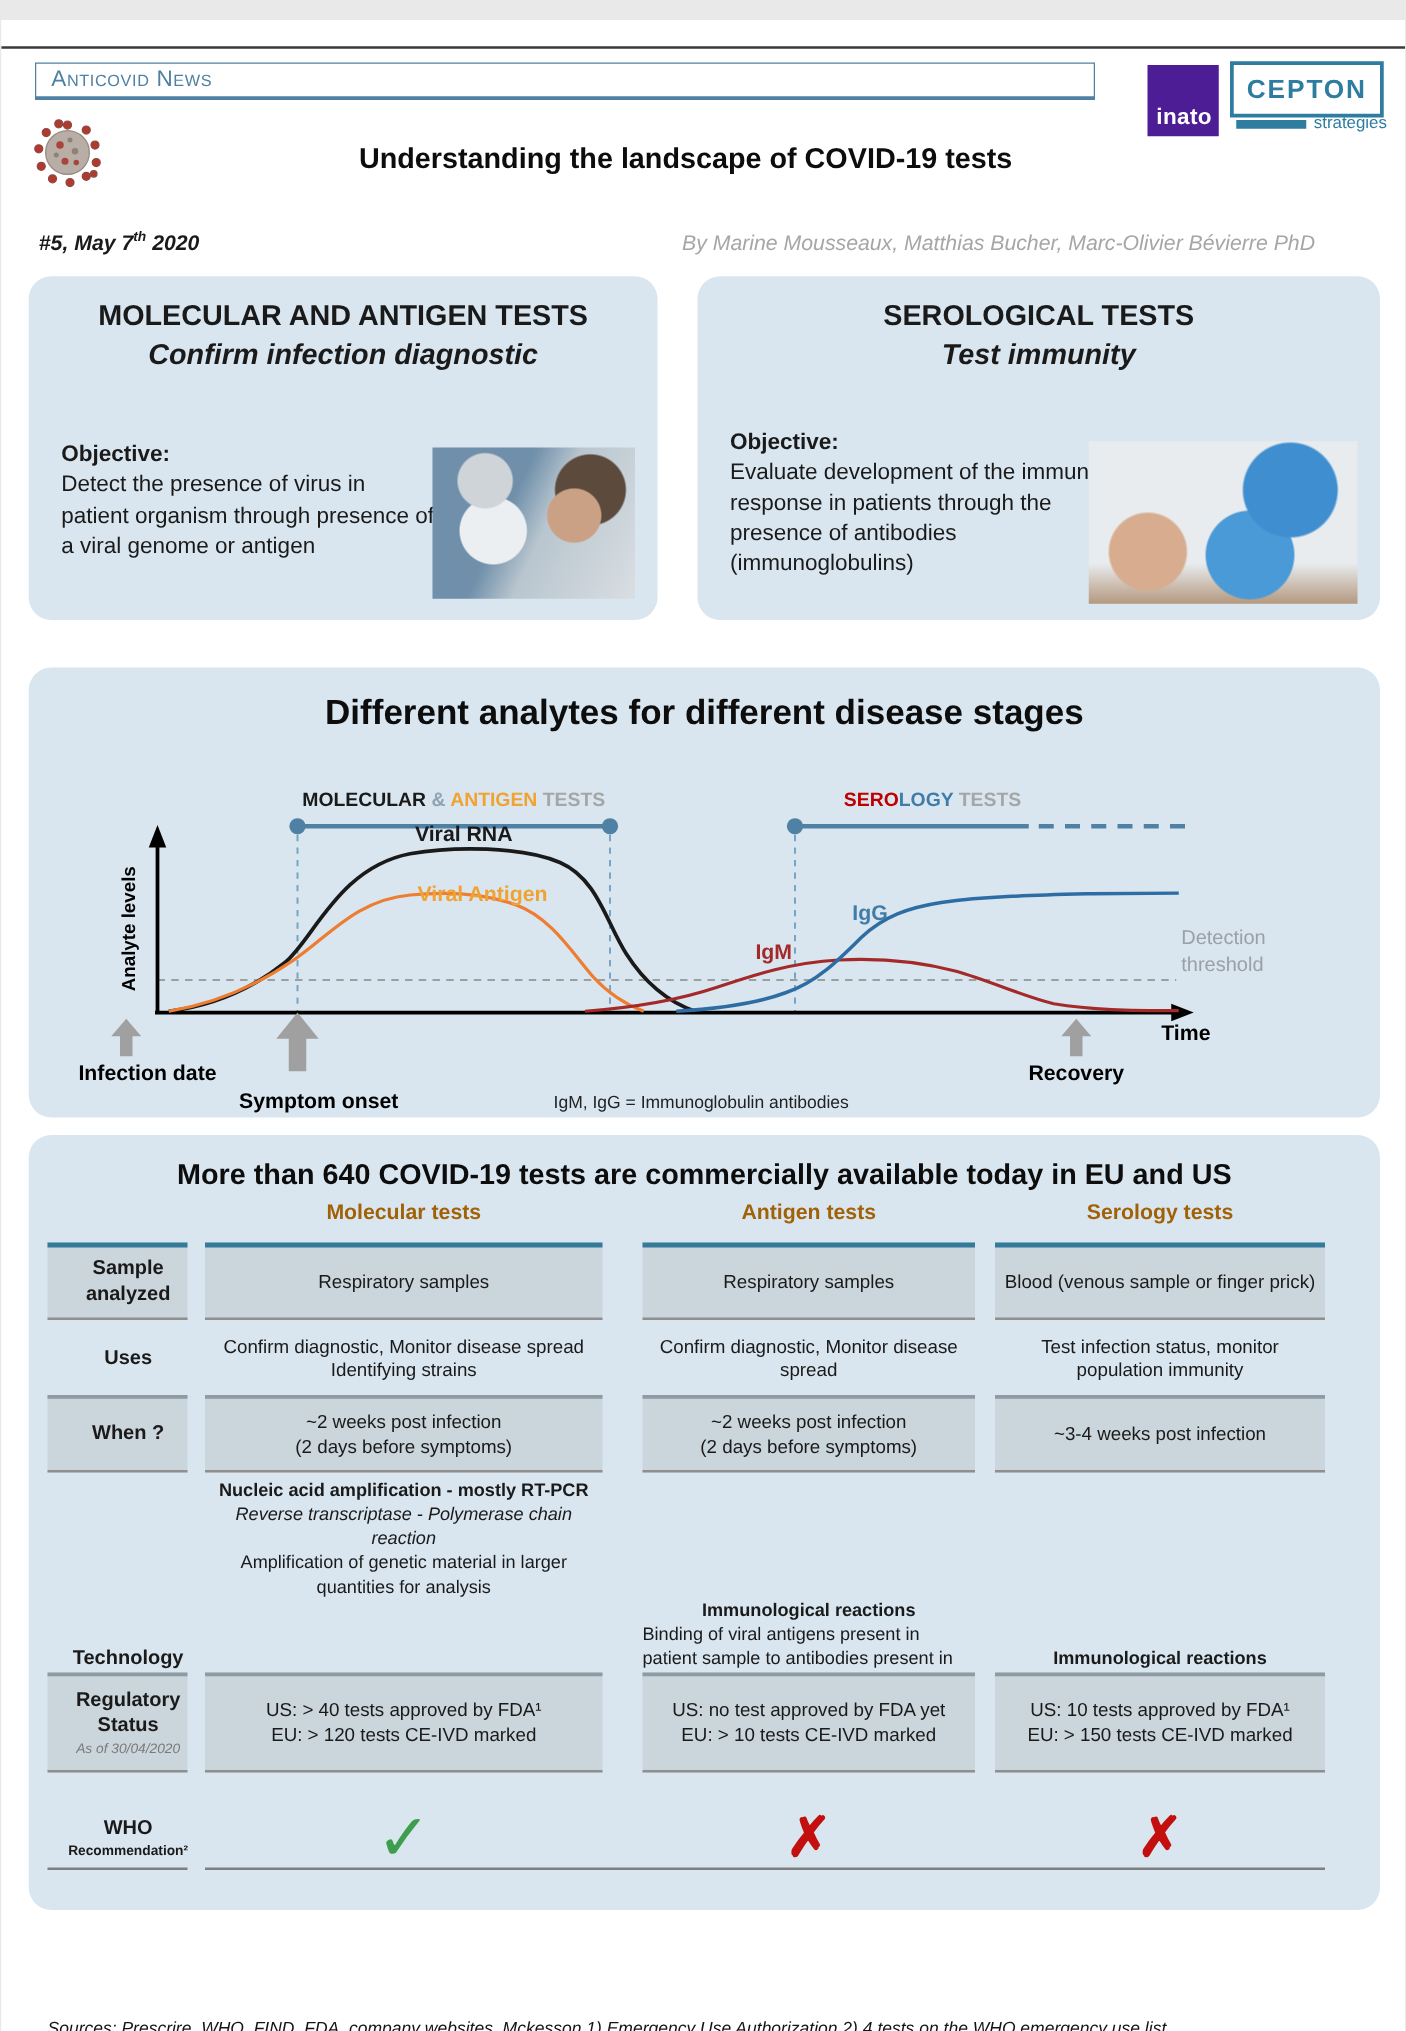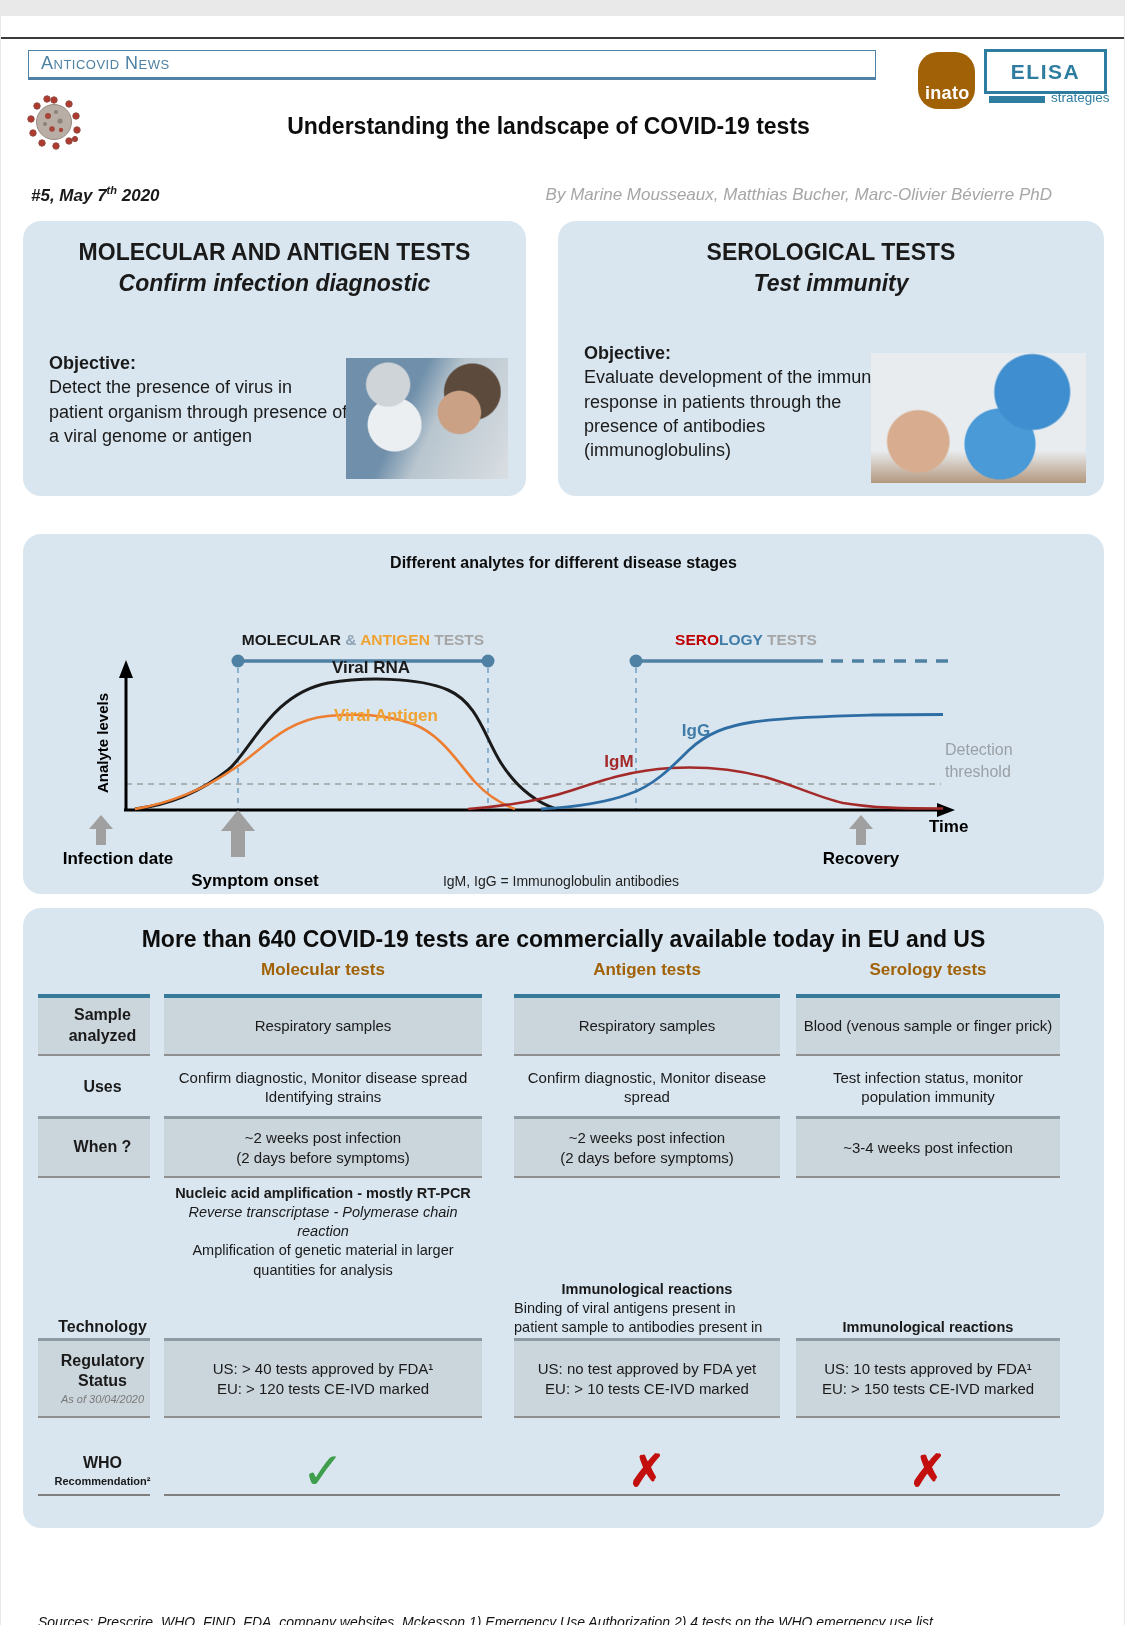--- a/index.html
+++ b/index.html
@@ -8,21 +8,21 @@
   .abs{position:absolute;}
 
   
   .top-rule{left:0;top:21px;width:1125px;height:2px;background:#3a3a3a;}
 
   
   .banner-box{left:27px;top:34px;width:846px;height:26px;border:1.5px solid #4f81a4;border-bottom-width:3px;background:#fff;}
   .banner-text{left:40px;top:37px;font-variant:small-caps;font-size:18px;letter-spacing:.5px;color:#4f81a4;}
 
   
-  .inato{left:917px;top:36px;width:57px;height:57px;background:#a16207;border-radius:20px;}
+  .inato{left:917px;top:36px;width:57px;height:57px;background:#4c1d95;}
   .inato span{position:absolute;left:7px;bottom:5px;color:#fff;font-weight:bold;font-size:18px;letter-spacing:.3px;}
   .cepton-box{left:983px;top:33px;width:117px;height:39px;border:3px solid #2e7da0;background:#fff;
               display:flex;align-items:center;justify-content:center;}
   .cepton-box span{color:#2e7da0;font-weight:bold;font-size:21px;letter-spacing:1.5px;}
   .cepton-bar{left:988px;top:80px;width:56px;height:7px;background:#2e7da0;}
   .cepton-tag{left:1050px;top:74px;color:#2e7da0;font-size:13.5px;}
 
   .page-title{left:0;top:97px;width:1095px;text-align:center;font-size:23px;font-weight:bold;color:#0d0d0d;}
   .issue{left:30px;top:168px;font-size:17px;font-weight:bold;font-style:italic;}
   .issue sup{font-size:11px;}
@@ -49,21 +49,21 @@
   .photo2{left:313px;top:132px;width:215px;height:130px;
     background:
       radial-gradient(circle at 75% 30%, #3f8fd0 0 20%, transparent 21%),
       radial-gradient(circle at 60% 70%, #4a9ad8 0 22%, transparent 23%),
       radial-gradient(circle at 22% 68%, #d8ac8e 0 16%, transparent 17%),
       linear-gradient(180deg, #e8ecef 0 75%, #b4987e 100%);}
 
   
   .panel{background:#d9e6ef;border-radius:18px;}
   .chart-panel{left:22px;top:518px;width:1081px;height:360px;}
-  .panel-title{width:100%;text-align:center;font-size:16px;font-weight:bold;margin-top:20px;color:#0d0d0d;}
+  .panel-title{width:100%;text-align:center;font-size:28px;font-weight:bold;margin-top:20px;color:#0d0d0d;}
   .chart-svg{position:absolute;left:0;top:64px;}
   svg text{font-family:"Liberation Sans",sans-serif;}
 
   .table-panel{left:22px;top:892px;width:1081px;height:620px;}
   .tgrid{position:absolute;left:15px;display:grid;grid-template-columns:112px 14px 318px 32px 266px 16px 264px;}
   .col-headers{top:52px;height:26px;}
   .col-head{grid-row:1;font-size:17px;font-weight:bold;color:#a16207;text-align:center;}
   .c1{grid-column:3;} .c2{grid-column:5;} .c3{grid-column:7;} .c0{grid-column:1;}
   .cell{display:flex;flex-direction:column;align-items:center;justify-content:center;
         text-align:center;font-size:15px;line-height:1.3;white-space:pre-line;}
@@ -97,21 +97,21 @@
 
   <div class="abs top-rule"></div>
 
   <div class="abs banner-box"></div>
   <div class="abs banner-text">Anticovid News</div>
 
   <div class="abs inato">
     <span>inato</span>
   </div>
   <div class="abs cepton-box">
-    <span>ELISA</span>
+    <span>CEPTON</span>
   </div>
   <div class="abs cepton-bar"></div>
   <div class="abs cepton-tag">strategies</div>
 
   <svg class="abs" style="left:26px;top:78px;" width="54" height="56" viewBox="0 0 54 56">
     <g stroke="#8f4a43" stroke-width="1">
       <circle cx="27" cy="6" r="3.2" fill="#b03a2e"></circle>
         <circle cx="42" cy="10" r="3.2" fill="#b03a2e"></circle>
       <circle cx="49" cy="22" r="3.2" fill="#b03a2e"></circle>
         <circle cx="50" cy="36" r="3.2" fill="#b03a2e"></circle>

